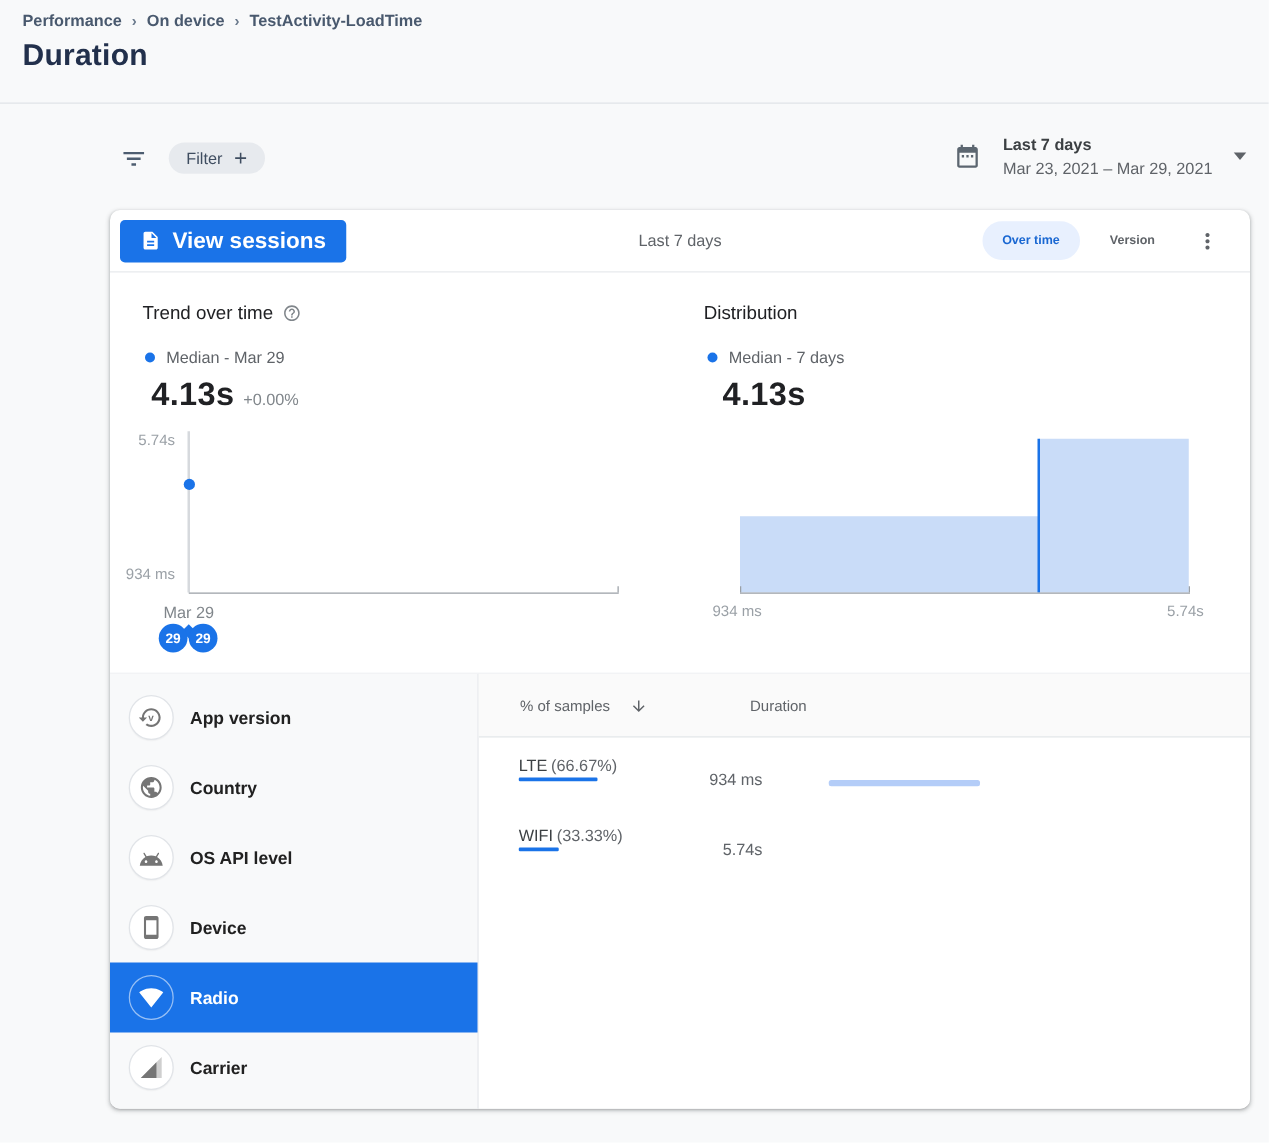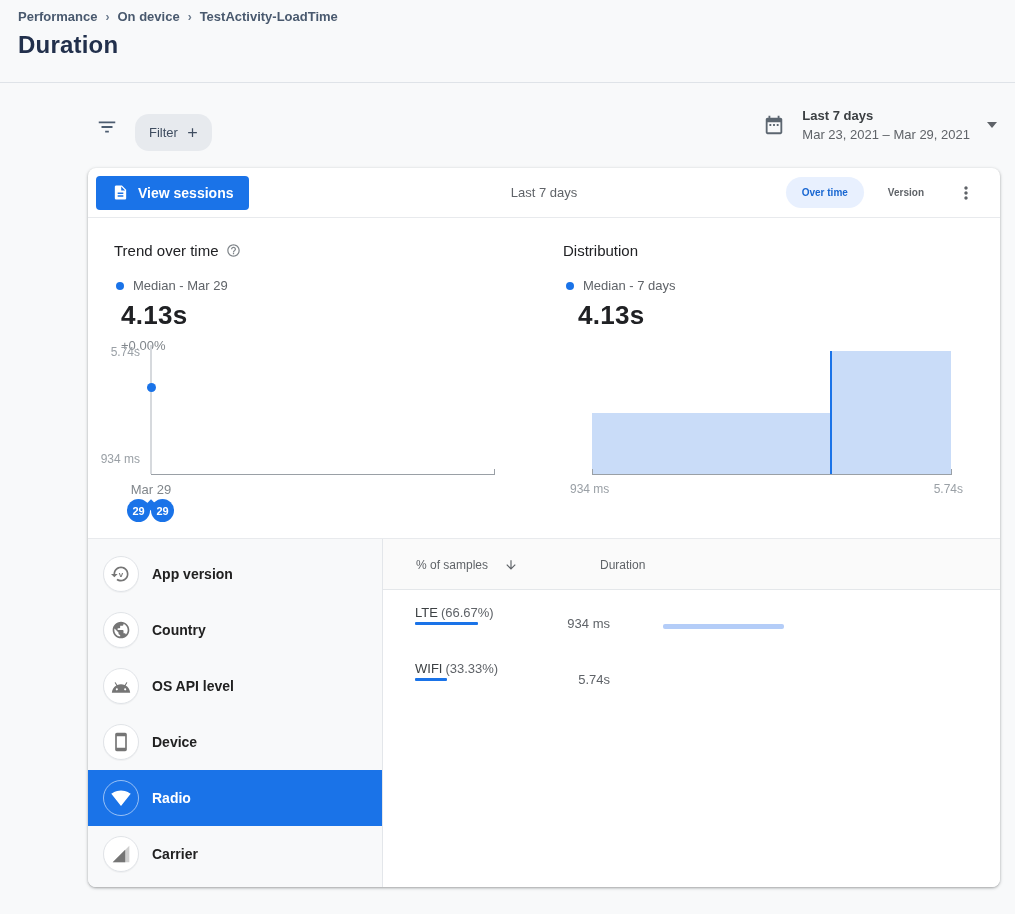--- a/index.html
+++ b/index.html
@@ -19,55 +19,55 @@
   }
   
   .top{padding:9px 18px 0; height:83px; border-bottom:1px solid #dfe3e8;}
   .breadcrumb{font-size:13px; color:var(--crumb); display:flex; gap:8px; align-items:center; font-weight:600;}
   .breadcrumb .link{cursor:pointer;}
   .breadcrumb .sep{color:#6b7a8d; font-size:12px;}
   h1{margin:7px 0 0; font-size:24px; font-weight:600; color:var(--navy); letter-spacing:.2px;}
   
   .filter-icon-btn{position:absolute; left:96px; top:116px; width:22px; height:22px; cursor:pointer;}
   .filter-icon-btn svg{fill:#4d5d70;}
-  .filter-chip{position:absolute; left:135px; top:114px; height:37px; border:none; border-radius:14px;
+  .filter-chip{position:absolute; left:135px; top:114px; height:25px; border:none; border-radius:14px;
     background:#e7eaee; color:#3f4d60; font-size:13px; font-family:inherit;
     display:flex; align-items:center; gap:7px; padding:0 12px 0 14px; cursor:pointer;}
   .filter-chip svg{fill:#3f4d60;}
   .date-picker{position:absolute; right:18px; top:108px; display:flex; align-items:center; cursor:pointer;}
   .date-picker .cal{width:22px; height:22px; margin-right:17px;}
   .date-picker .cal svg{fill:#5c6670;}
   .dp-label{font-size:13px; font-weight:600; color:#3c4043;}
   .dp-dates{font-size:13px; color:#5f6368; margin-top:4px;}
   .caret{width:0; height:0; border-left:5px solid transparent; border-right:5px solid transparent;
     border-top:6px solid #5f6368; margin-left:17px;}
   
   .card{position:absolute; left:88px; top:168px; width:912px; height:719px; background:#fff; border-radius:8px;
     box-shadow:0 1px 2px 0 rgba(60,64,67,.30), 0 1px 3px 1px rgba(60,64,67,.15);}
   .card-header{height:50px; border-bottom:1px solid #e8eaed; display:flex; align-items:center;
     padding:0 22px 0 8px; position:relative;}
   .view-sessions{display:flex; align-items:center; gap:9px; background:var(--accent); color:#fff; border:none;
-    border-radius:4px; height:34px; padding:0 16px; font-size:14px; font-weight:600; font-family:inherit; cursor:pointer;}
+    border-radius:4px; height:34px; padding:0 16px; font-size:18px; font-weight:600; font-family:inherit; cursor:pointer;}
   .view-sessions svg{fill:#fff;}
   .period{position:absolute; left:50%; transform:translateX(-50%); color:#5f6368; font-size:13px;}
   .header-right{margin-left:auto; display:flex; align-items:center; gap:8px;}
   .tab{border:none; background:transparent; color:#5f6368; font-size:10px; font-weight:600; height:31px;
     padding:0 16px; border-radius:16px; font-family:inherit; cursor:pointer;}
   .tab.selected{background:var(--pillbg); color:var(--pilltext);}
   .more-btn{width:24px; height:24px; margin-left:6px; cursor:pointer; display:flex; align-items:center; justify-content:center;}
   .more-btn svg{fill:#5f6368;}
   
   .charts{position:relative; height:320px;}
   .sec-head{position:absolute; display:flex; align-items:center; gap:8px;}
   .sec-title{font-size:15px; color:#202124;}
   .help{width:15px; height:15px; cursor:pointer;}
   .help svg{fill:#80868b;}
   .legend{position:absolute; display:flex; align-items:center; gap:9px; font-size:13px; color:#5f6368;}
   .legend .dot{width:8px; height:8px; border-radius:50%; background:var(--accent);}
-  .bigval{position:absolute; display:flex; align-items:baseline; gap:7px;flex-direction:column;}
+  .bigval{position:absolute; display:flex; align-items:baseline; gap:7px;}
   .bigval .v{font-size:26px; font-weight:700; color:#202124; letter-spacing:.3px;}
   .bigval .d{font-size:13px; color:#80868b;}
   .axis-lab{position:absolute; font-size:12px; color:#9aa0a6;}
   #trend-head{left:26px; top:24px;}
   #trend-legend{left:28px; top:60px;}
   #trend-value{left:33px; top:82px;}
   #trend-ymax{left:0; width:52px; text-align:right; top:127px;}
   #trend-ymin{left:0; width:52px; text-align:right; top:234px;}
   #trend-vaxis{position:absolute; left:62px; top:127px; width:2px; height:129px; background:#d6d9dd;}
   #trend-dot{position:absolute; left:59px; width:9px; height:9px; border-radius:50%; background:var(--accent);}

